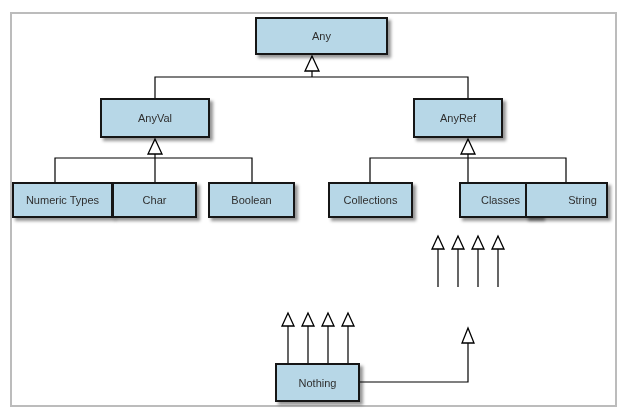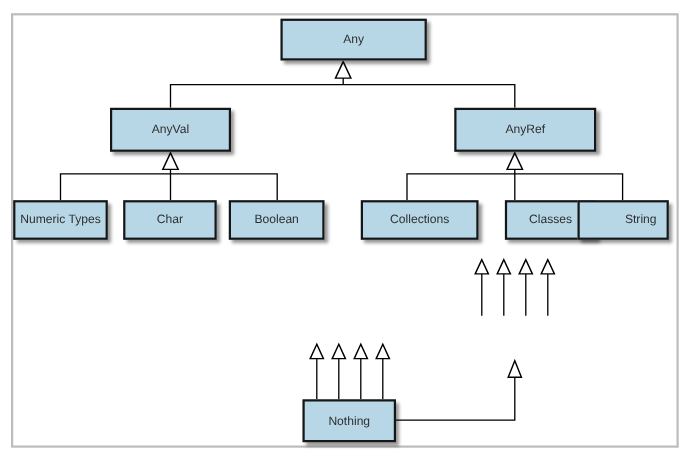--- a/index.html
+++ b/index.html
@@ -104,33 +104,33 @@
       <polygon points="468,328 462,343 474,343"></polygon>
     </g>
   </svg>
 
   <div class="node" style="left:255px; top:17px;  width:133px; height:38px;">
     <span>Any</span>
   </div>
   <div class="node" style="left:100px; top:98px;  width:110px; height:40px;">
     <span>AnyVal</span>
   </div>
-  <div class="node" style="left:413px; top:98px;  width:129px; height:40px;">
+  <div class="node" style="left:413px; top:98px;  width:90px; height:40px;">
     <span>AnyRef</span>
   </div>
-  <div class="node" style="left:12px;  top:182px; width:86px;  height:36px;text-align:right;">
+  <div class="node" style="left:12px;  top:182px; width:101px;  height:36px;text-align:right;">
     <span>Numeric Types</span>
   </div>
   <div class="node" style="left:112px; top:182px; width:85px;  height:36px;">
     <span>Char</span>
   </div>
   <div class="node" style="left:208px; top:182px; width:87px;  height:36px;">
     <span>Boolean</span>
   </div>
-  <div class="node" style="left:328px; top:182px; width:107px;  height:36px;text-align:right;">
+  <div class="node" style="left:328px; top:182px; width:85px;  height:36px;text-align:right;">
     <span>Collections</span>
   </div>
   <div class="node" style="left:427px; top:182px; width:83px;  height:36px;margin-left:32px;">
     <span>Classes</span>
   </div>
   <div class="node" style="left:525px; top:182px; width:83px;  height:36px;padding-left:32px;">
     <span>String</span>
   </div>
   <div class="node" style="left:275px; top:363px; width:85px;  height:39px;">
     <span>Nothing</span>

